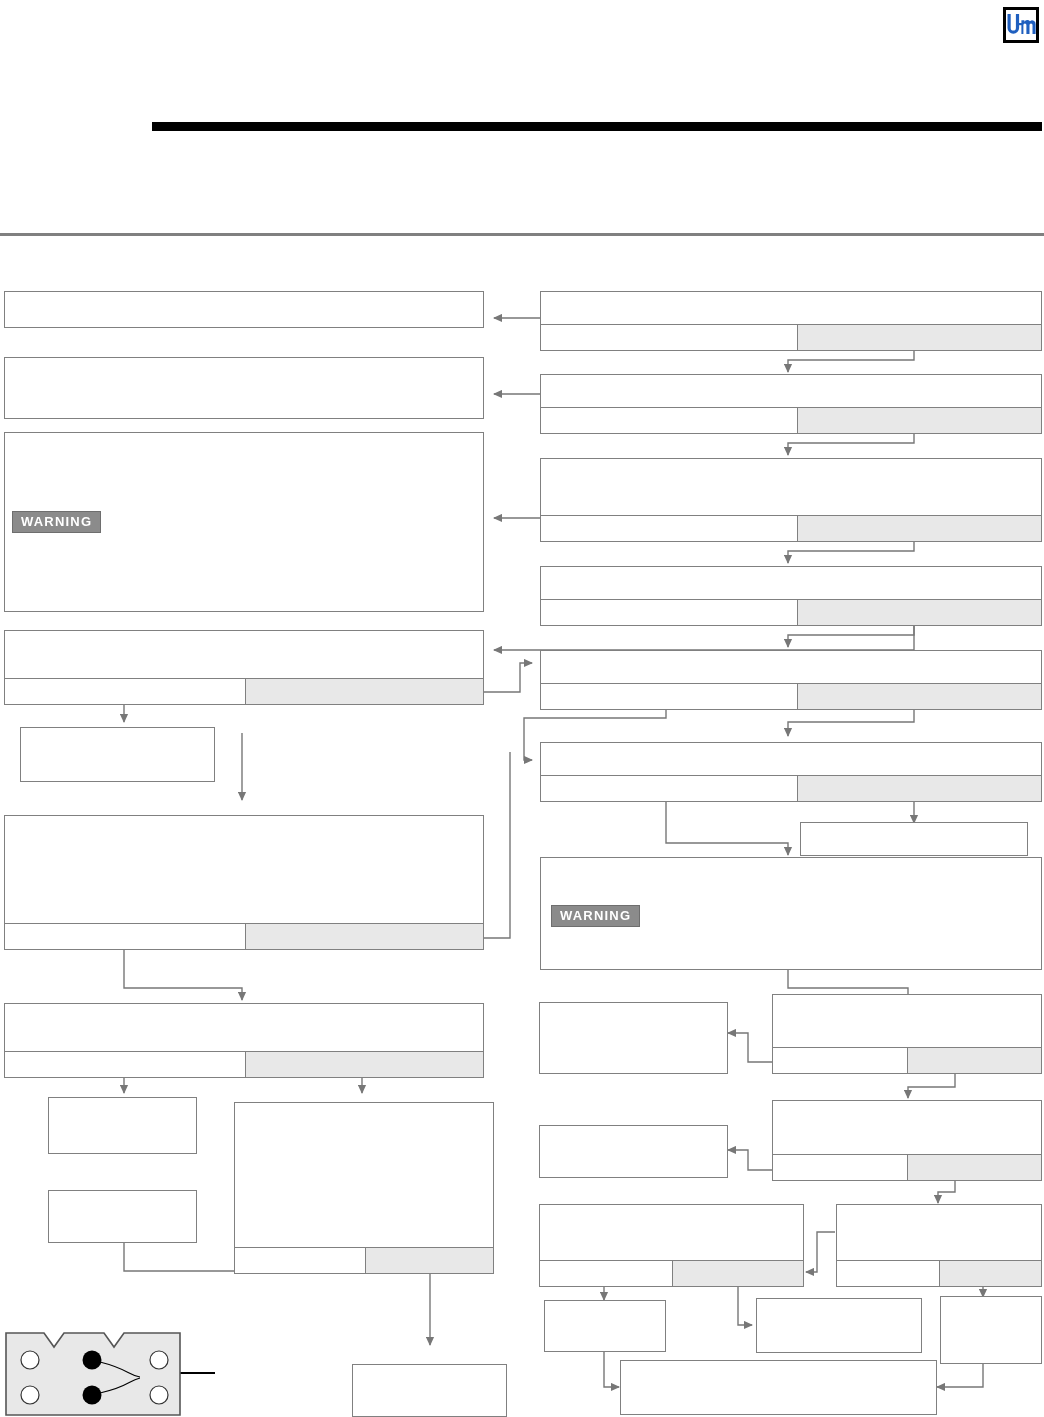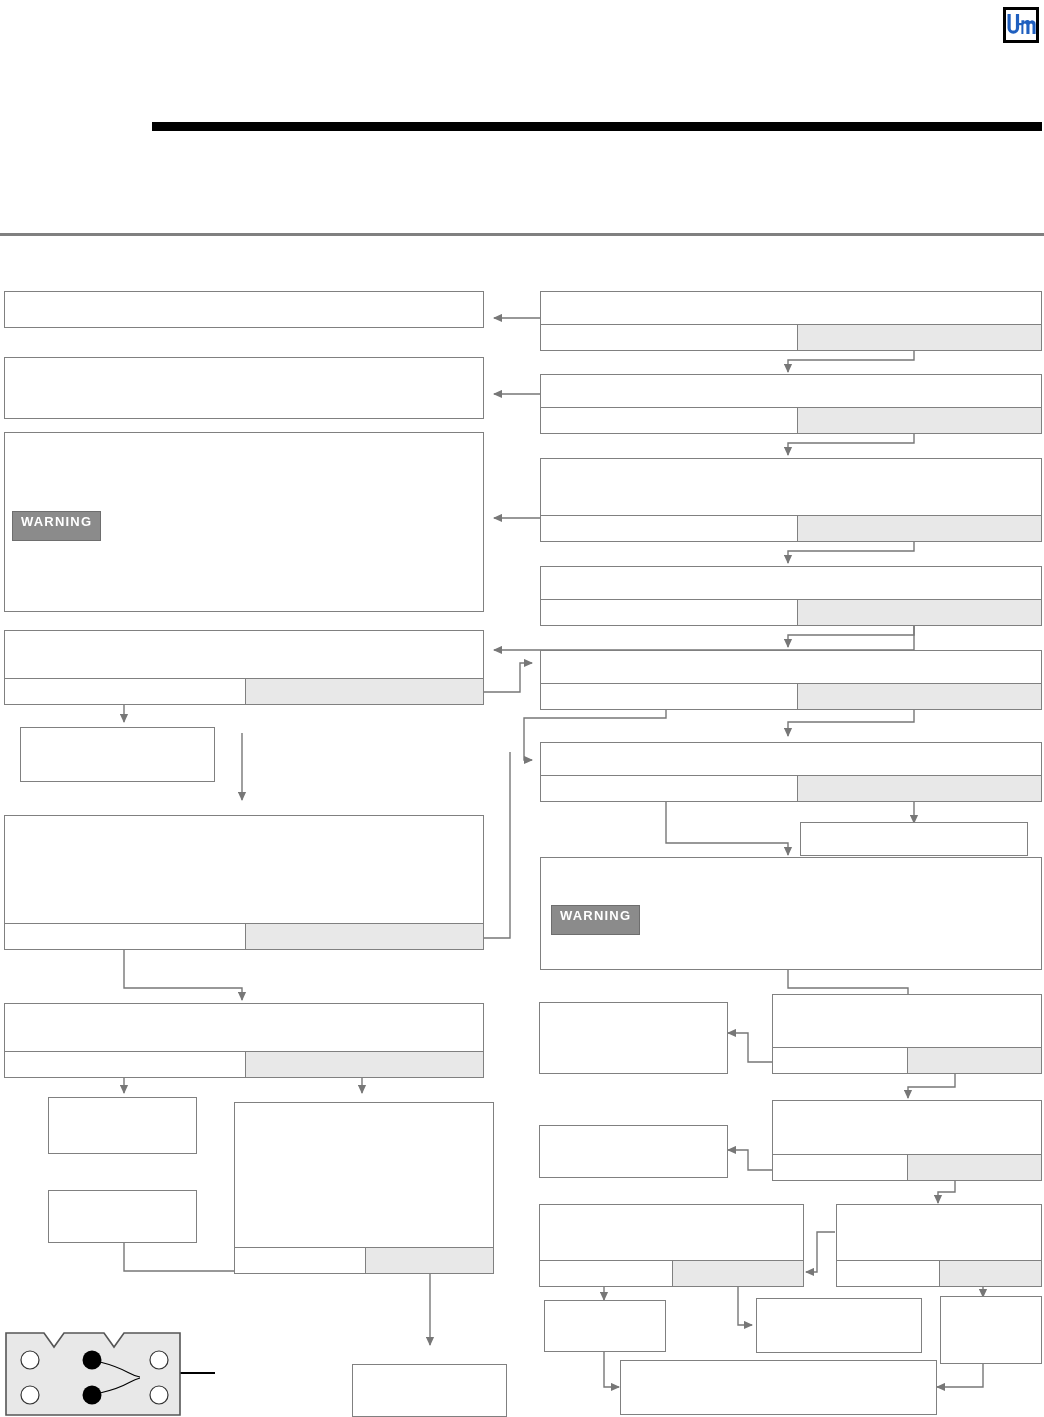--- a/index.html
+++ b/index.html
@@ -99,21 +99,21 @@
 
   
   .warning-badge {
     display: inline-block;
     background: #8b8b8b;
     border: 1px solid #6e6e6e;
     color: #ffffff;
     font-weight: bold;
     font-size: 13px;
     letter-spacing: 1.2px;
-    padding: 2px 8px 11px 8px;
+    padding: 2px 8px 3px 8px;
   }
   .warning-wrap {
     position: absolute;
   }
 
   
   #wires {
     position: absolute;
     left: 0;
     top: 0;

